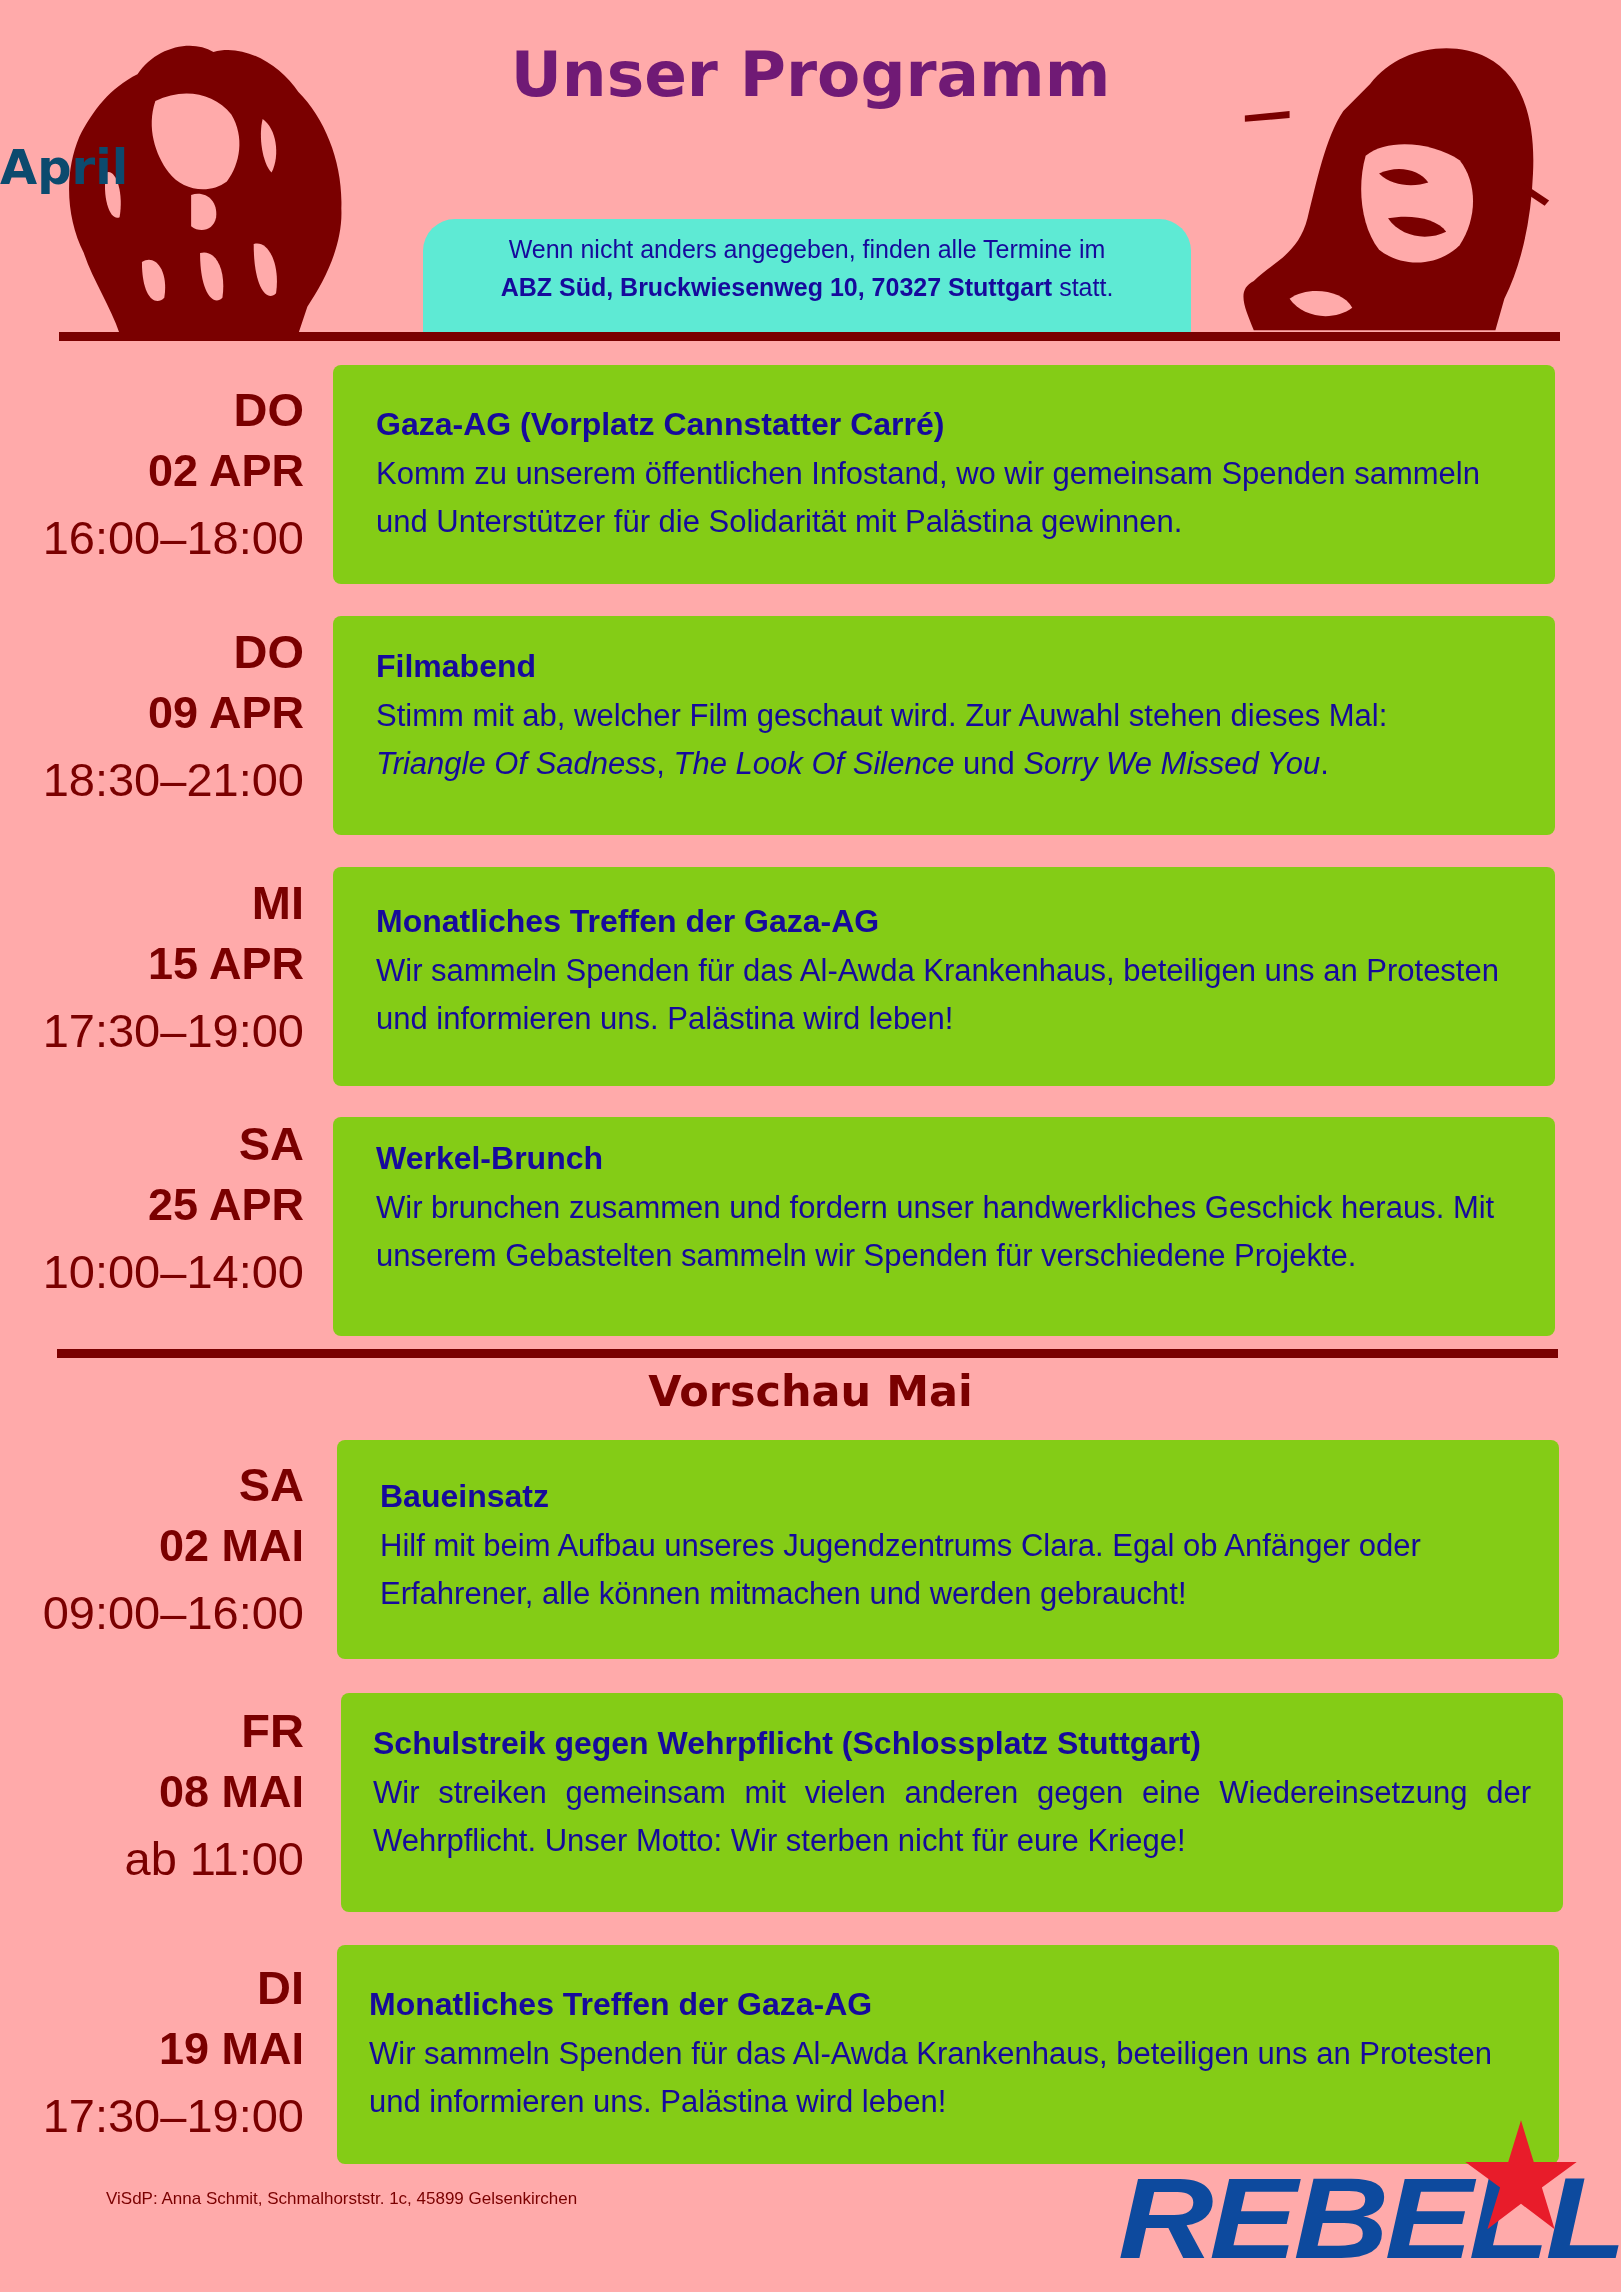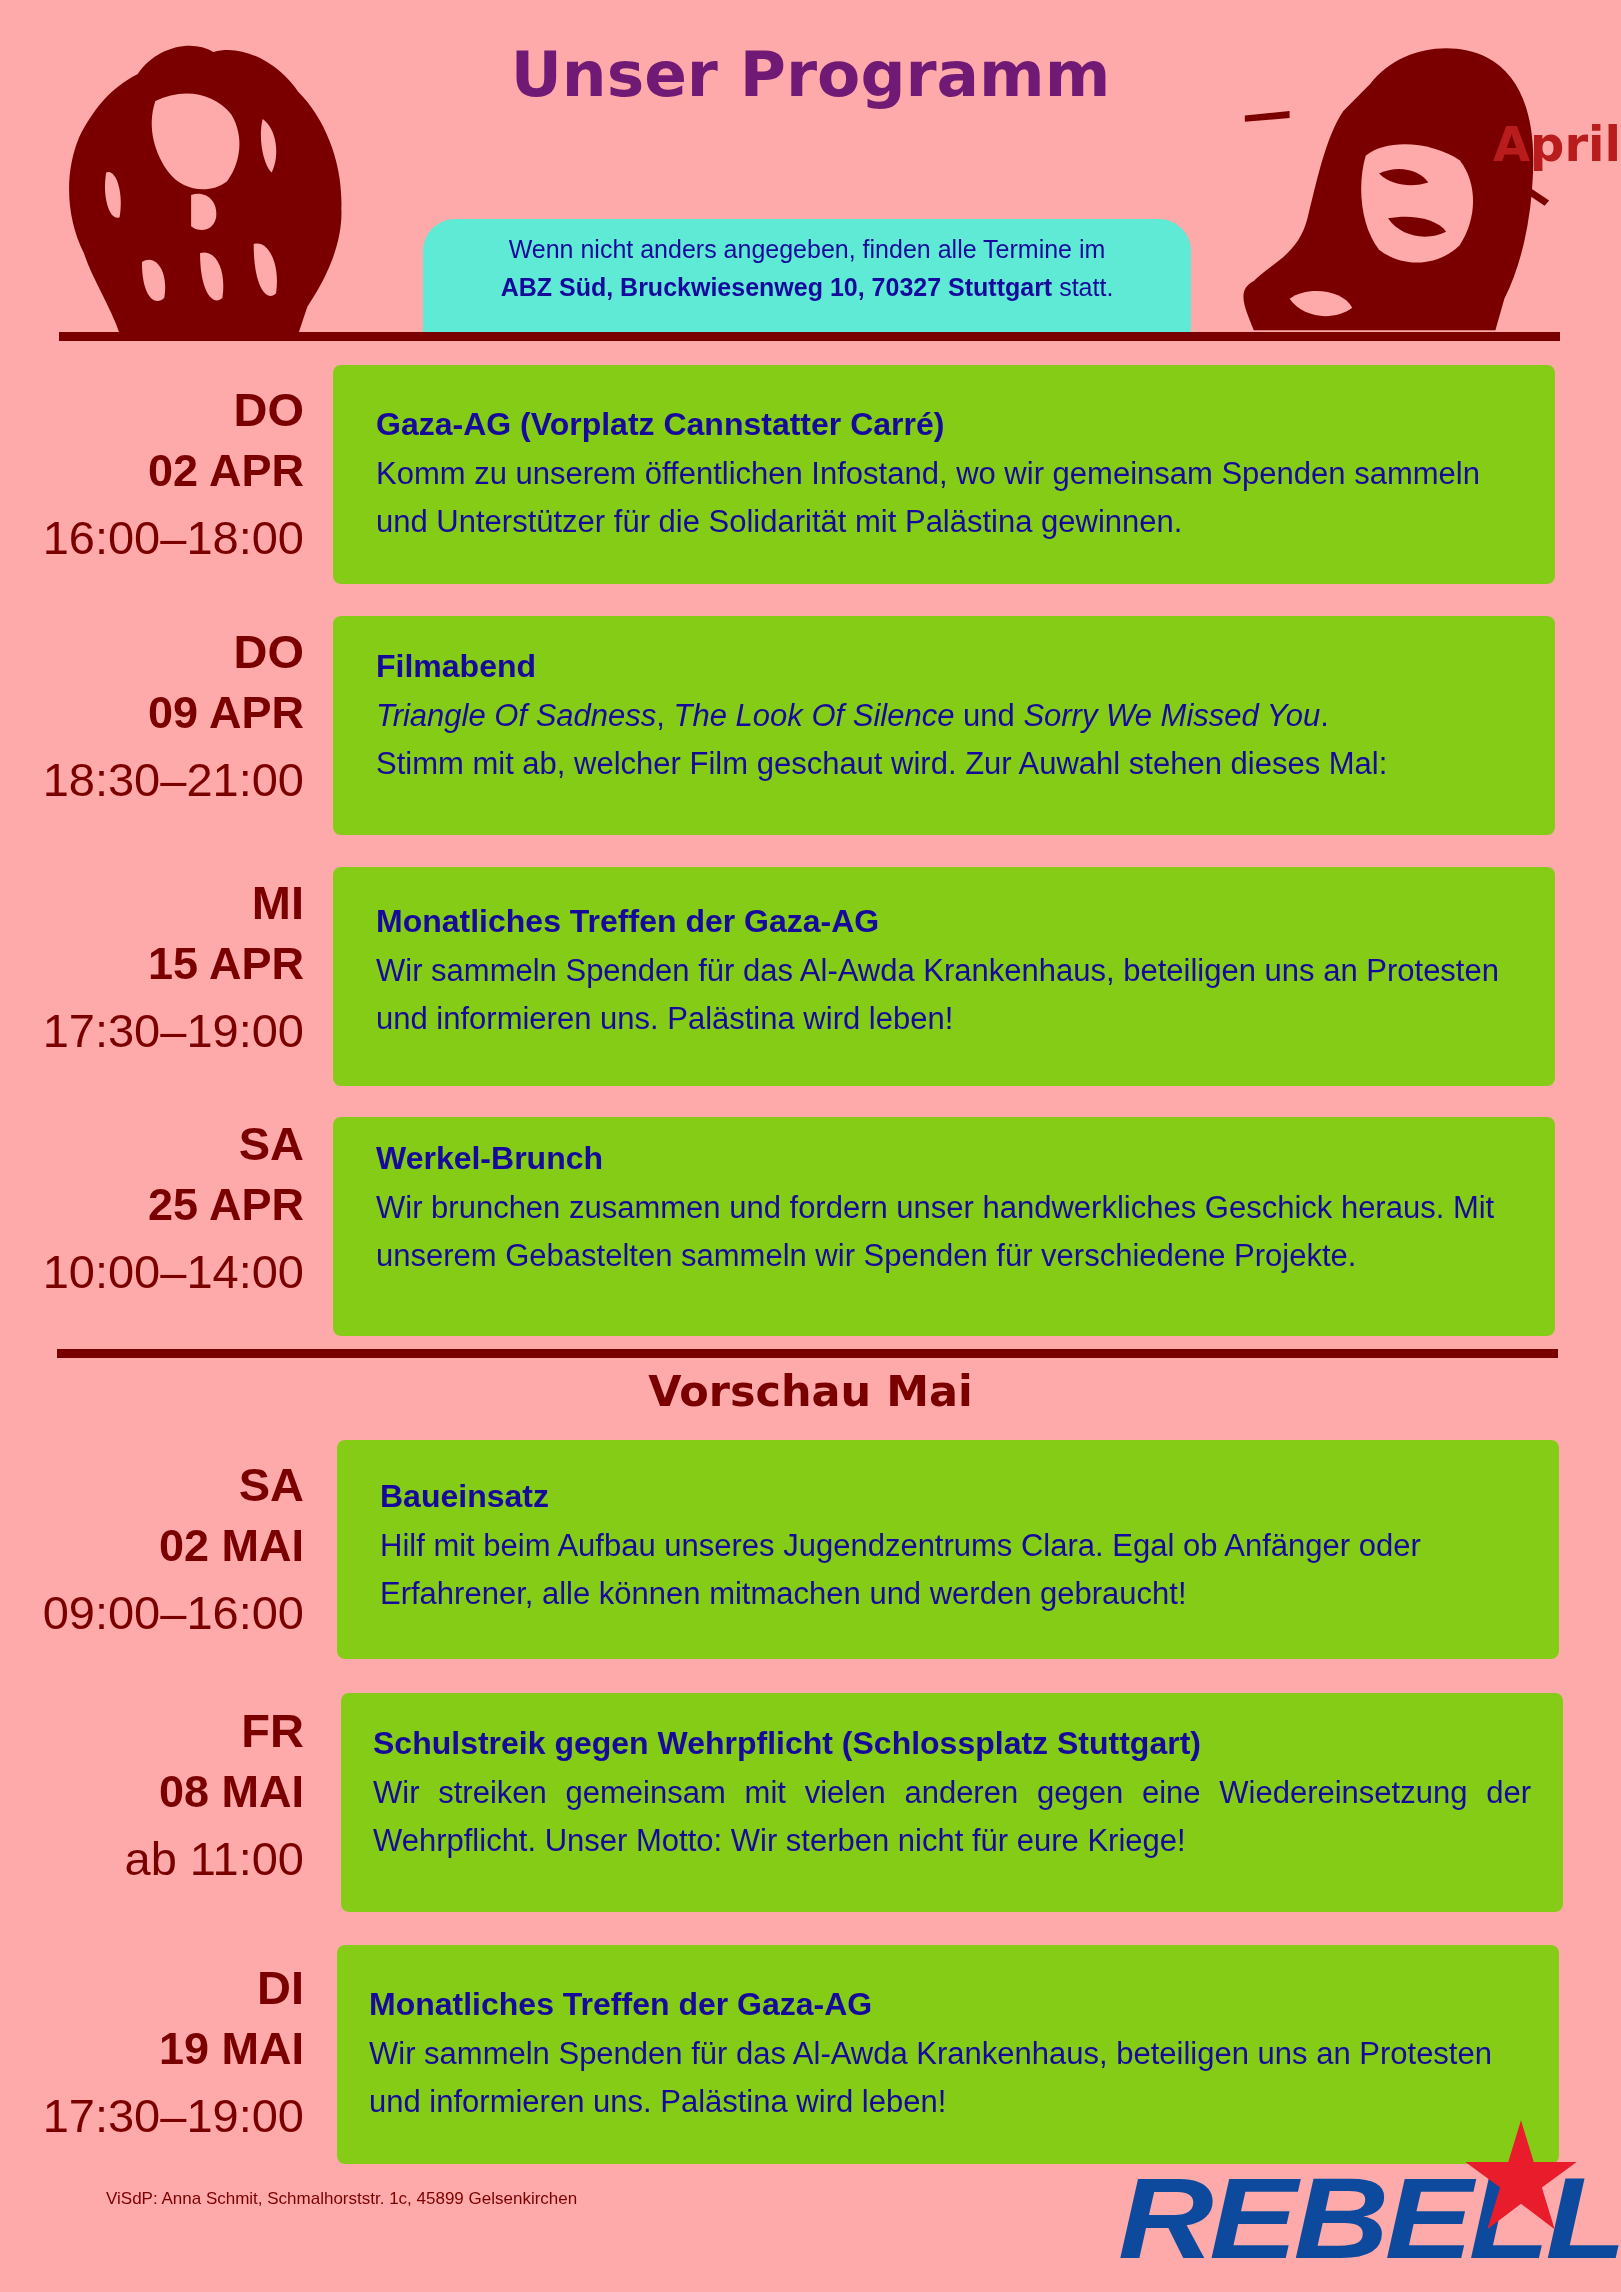--- a/index.html
+++ b/index.html
@@ -14,22 +14,22 @@
     .page { position: absolute; left: 0; top: 0; width: 1621px; height: 2293px; }
 
     
     .title {
       position: absolute; left: 0; width: 1621px; top: 38px;
       text-align: center; font-weight: bold; font-size: 63px;
       color: #701a75; letter-spacing: 0px;
       font-family: "DejaVu Sans", sans-serif;
     }
     .subtitle {
-      position: absolute; left: 0; width: 1621px; top: 116px;
-      text-align: right; font-weight: bold; font-size: 48px; color: #b91c1c;
+      position: absolute; left: 0; width: 1621px; top: 139px;
+      text-align: left; font-weight: bold; font-size: 48px; color: #0c4a6e;
       font-family: "DejaVu Sans", sans-serif;
     }
     .info-box {
       position: absolute; left: 423px; top: 219px; width: 768px; height: 115px;
       background: #5eead4; border-radius: 32px 32px 0 0;
       text-align: center; color: #160a9c; font-size: 25px; line-height: 38px;
       padding-top: 10.7px;
       font-family: "Liberation Sans", sans-serif;
     }
     .info-box .bold { font-weight: bold; }
@@ -144,22 +144,22 @@
 
   <div class="event" style="top:616px;">
     <div class="date-col" style="top:9px;">
       <div class="weekday">DO</div>
       <div class="date">09 APR</div>
       <div class="time">18:30–21:00</div>
     </div>
     <div class="card" style="padding-top:30px;">
       <div class="ev-title">Filmabend</div>
       <div class="ev-desc">
+        <div>Stimm mit ab, welcher Film geschaut wird. Zur Auwahl stehen dieses Mal:</div>
         <div><i>Triangle Of Sadness</i><span>, </span><i>The Look Of Silence</i><span> und </span><i>Sorry We Missed You</i><span>.</span></div>
-        <div>Stimm mit ab, welcher Film geschaut wird. Zur Auwahl stehen dieses Mal:</div>
       </div>
     </div>
   </div>
 
   <div class="event" style="top:867px;">
     <div class="date-col" style="top:9px;">
       <div class="weekday">MI</div>
       <div class="date">15 APR</div>
       <div class="time">17:30–19:00</div>
     </div>

